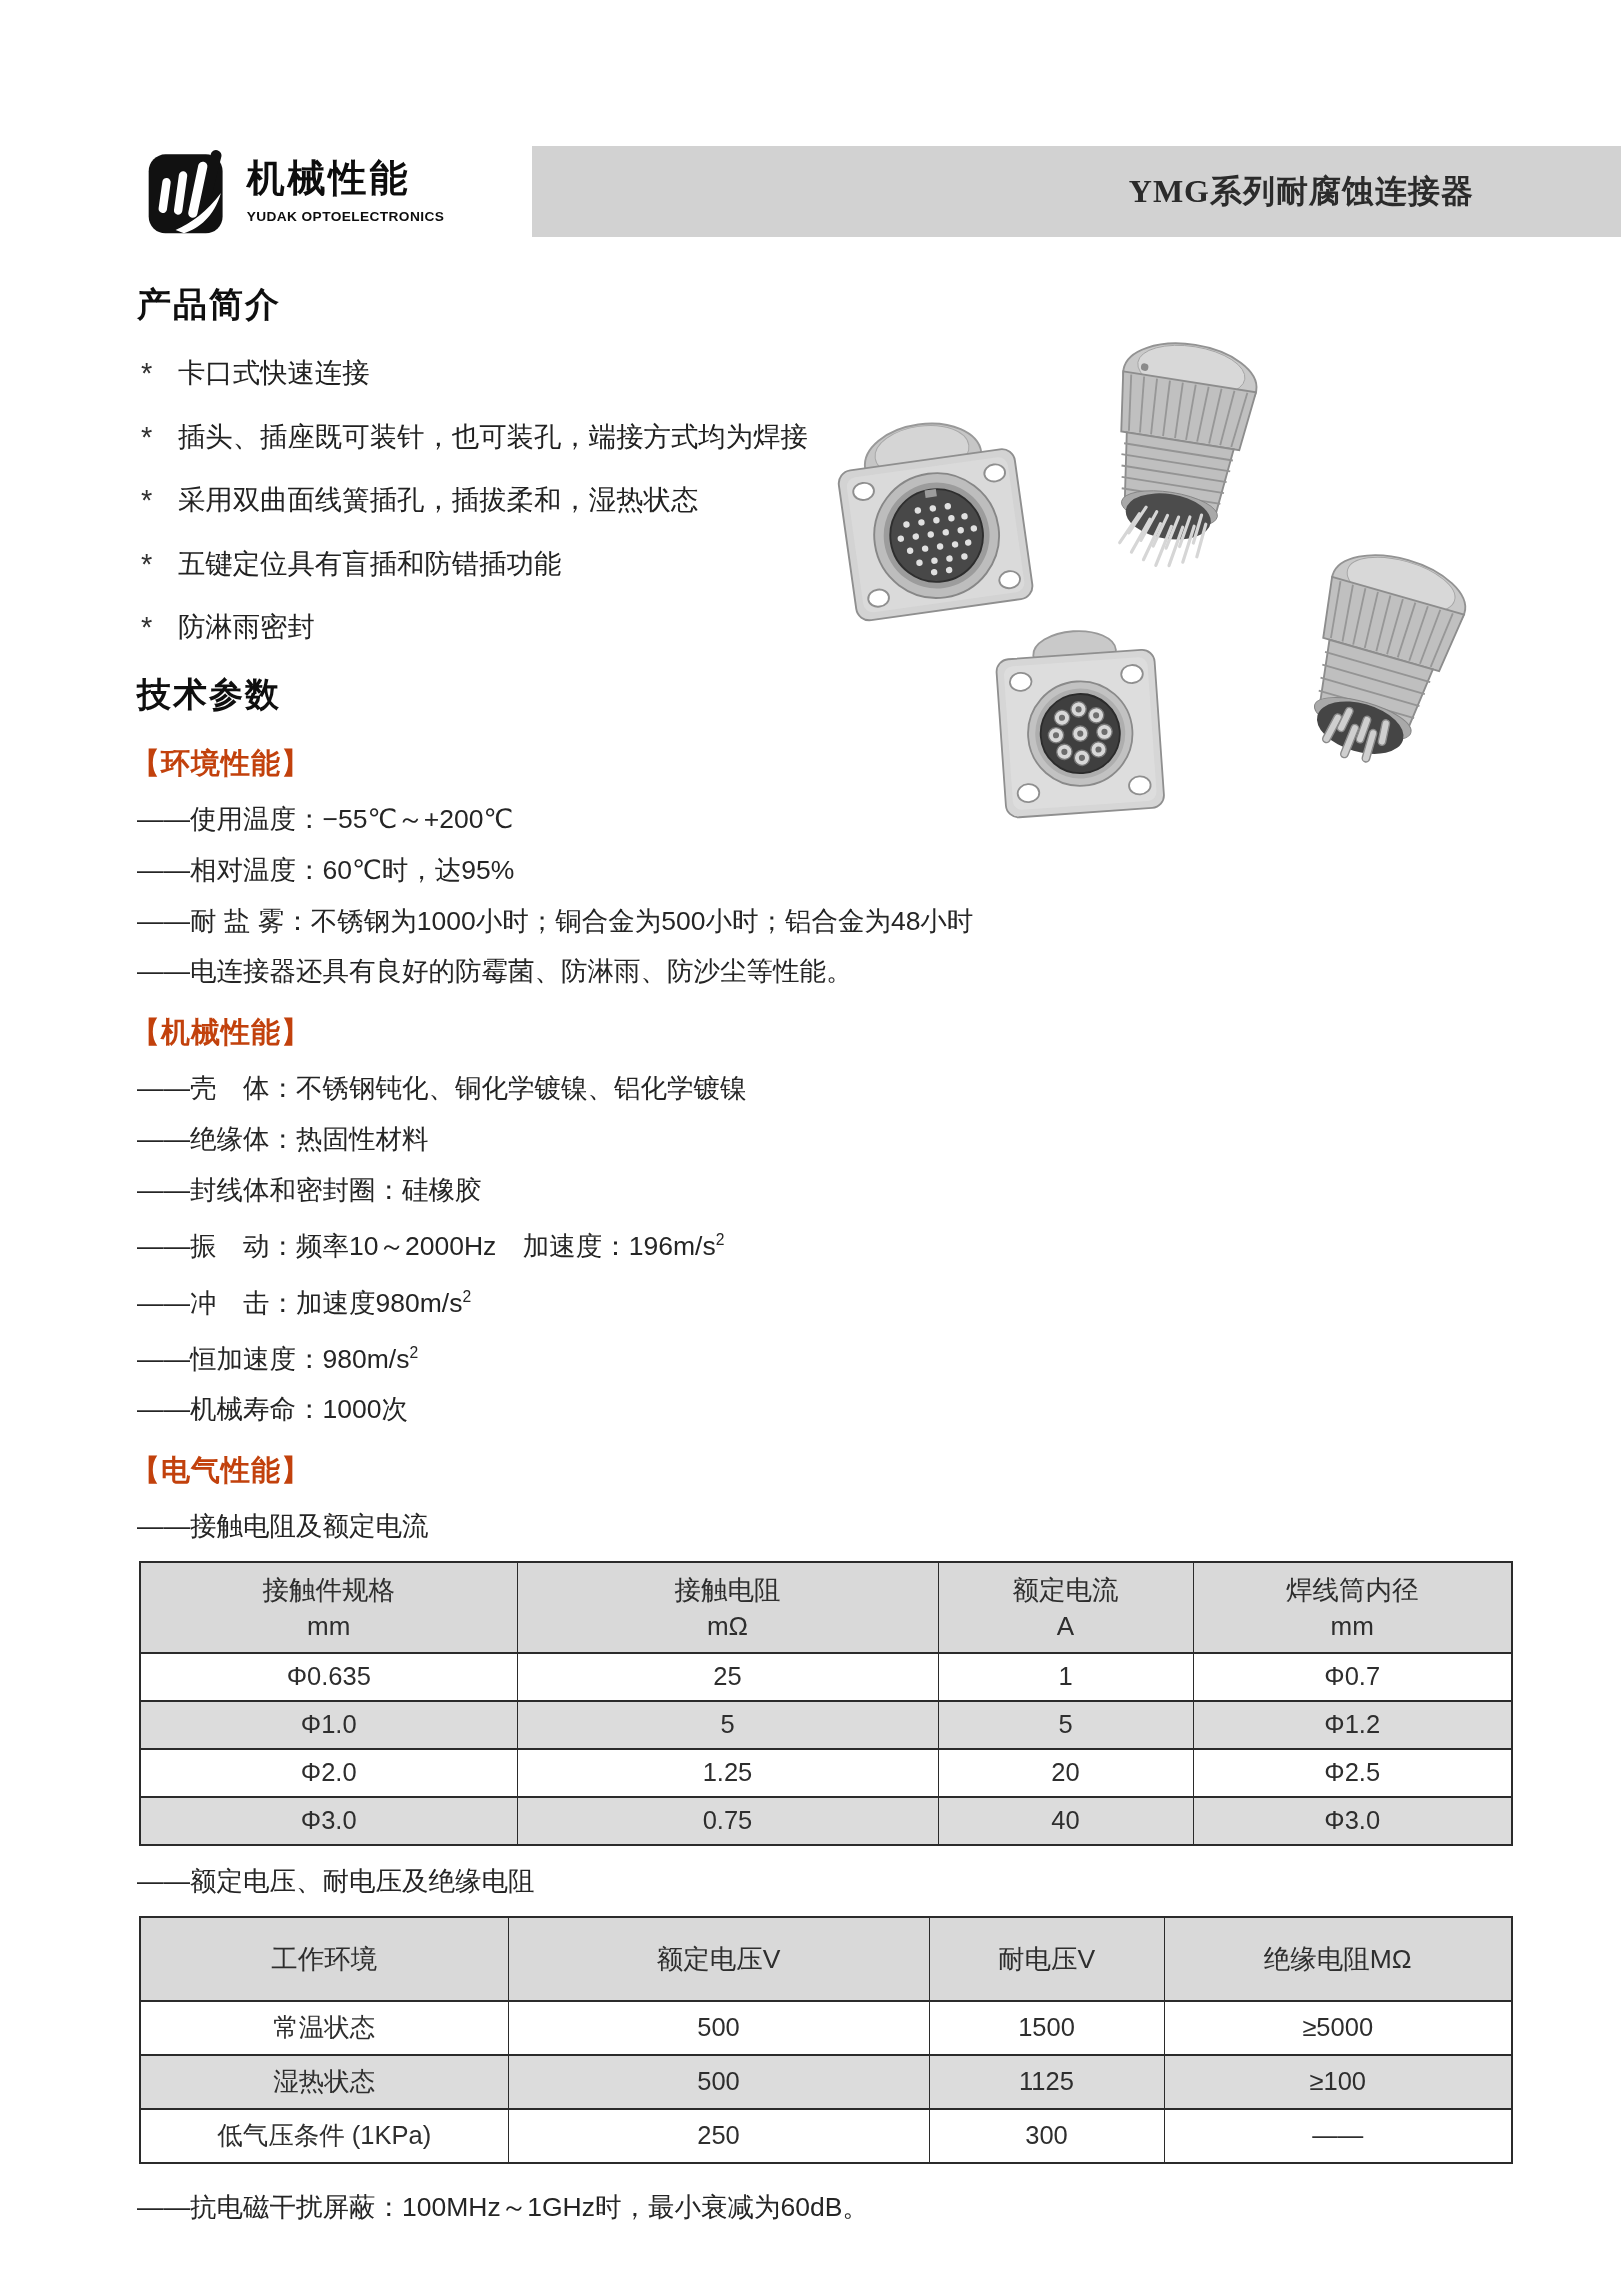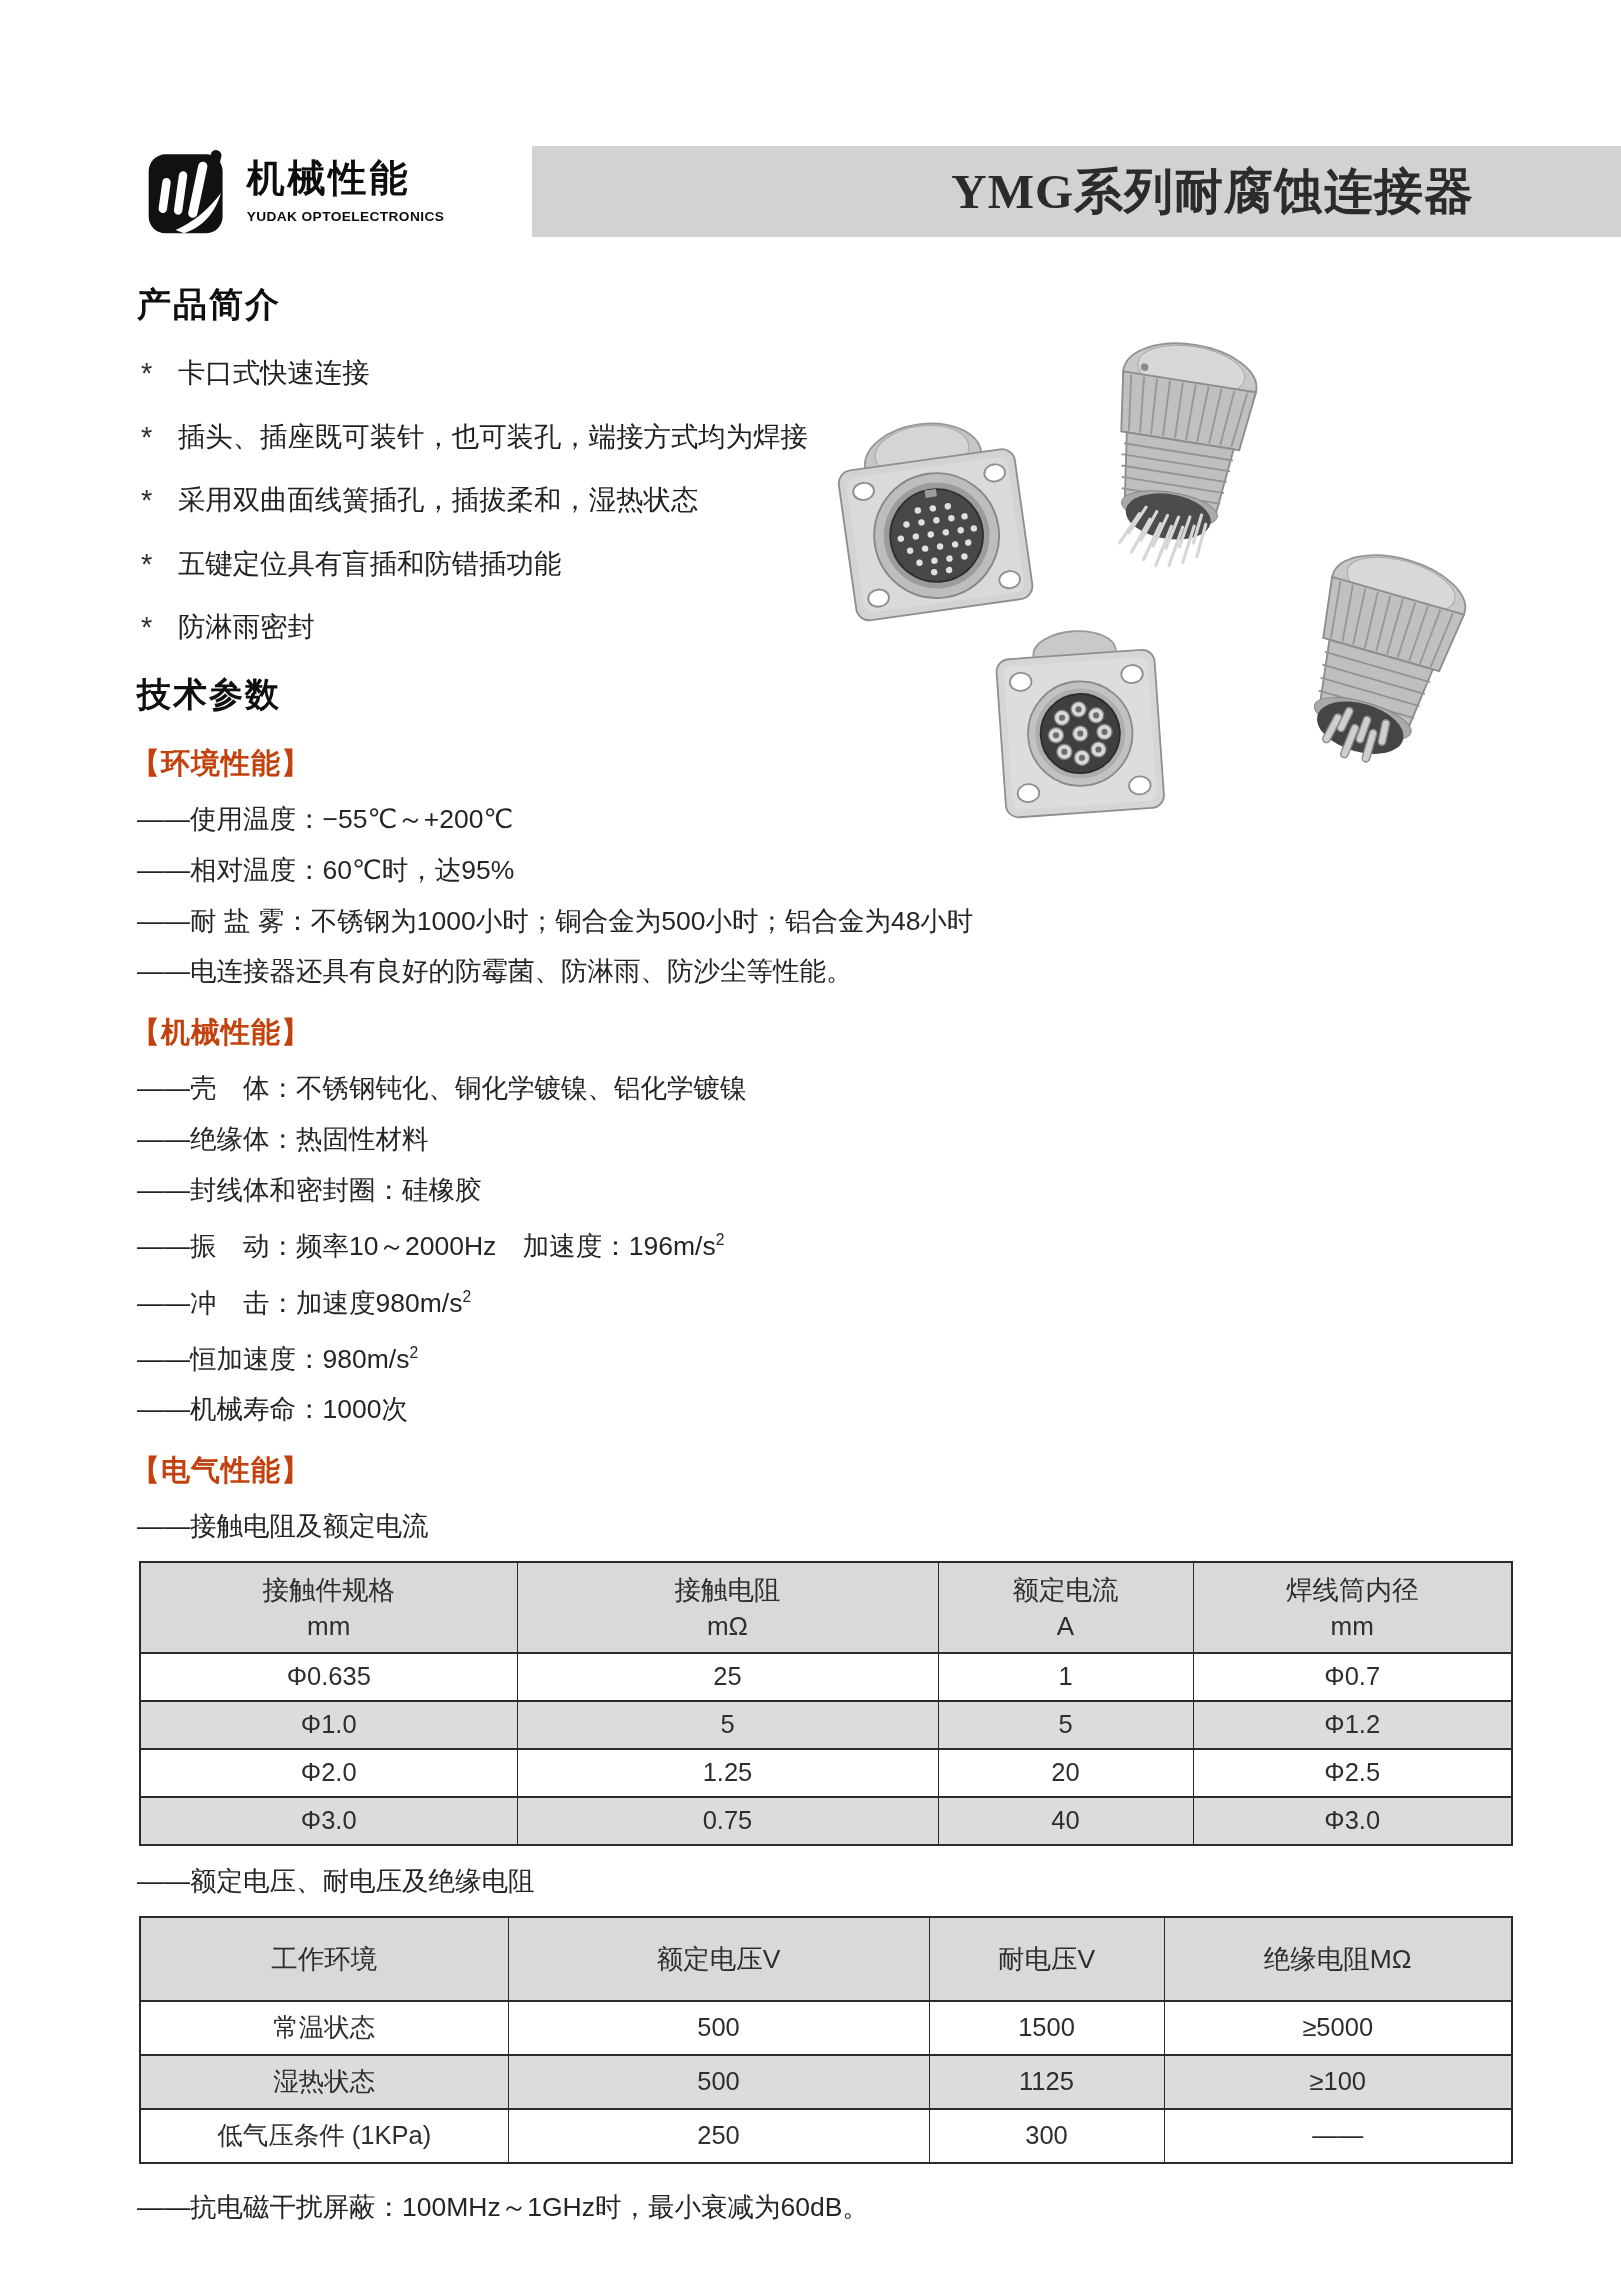--- a/index.html
+++ b/index.html
@@ -15,21 +15,21 @@
   .logo-cn { font-size:38px; font-weight:bold; letter-spacing:2.9px; line-height:1; margin-top:9.8px; color:#0d0d0d; }
   .logo-en { font-size:13.7px; font-weight:bold; letter-spacing:0.4px; margin-top:11.8px; color:#0d0d0d; }
 
   .banner {
     position:absolute; left:532px; top:146px; width:1089px; height:91px;
     display:flex; align-items:center; justify-content:flex-end;
     padding-right:147px; box-sizing:border-box;
   }
   .banner-title {
     font-family:"Liberation Serif","DejaVu Serif",serif;
-    font-size:49px; font-weight:bold; color:#2b2b2b; letter-spacing:1px;
+    font-size:32px; font-weight:bold; color:#2b2b2b; letter-spacing:1px;
   }
 
   
   .photos { position:absolute; left:814px; top:328px; width:701px; height:627px; }
   .photo { position:absolute; }
   .photo svg { display:block; width:100%; height:auto; }
   .photo-a { left:17.6px;  top:78px;  width:208px; }
   .photo-b { left:263px; top:5.9px;   width:196px; }
   .photo-c { left:176px; top:294px; width:180px; }
   .photo-d { left:457px; top:216px; width:204px; }

